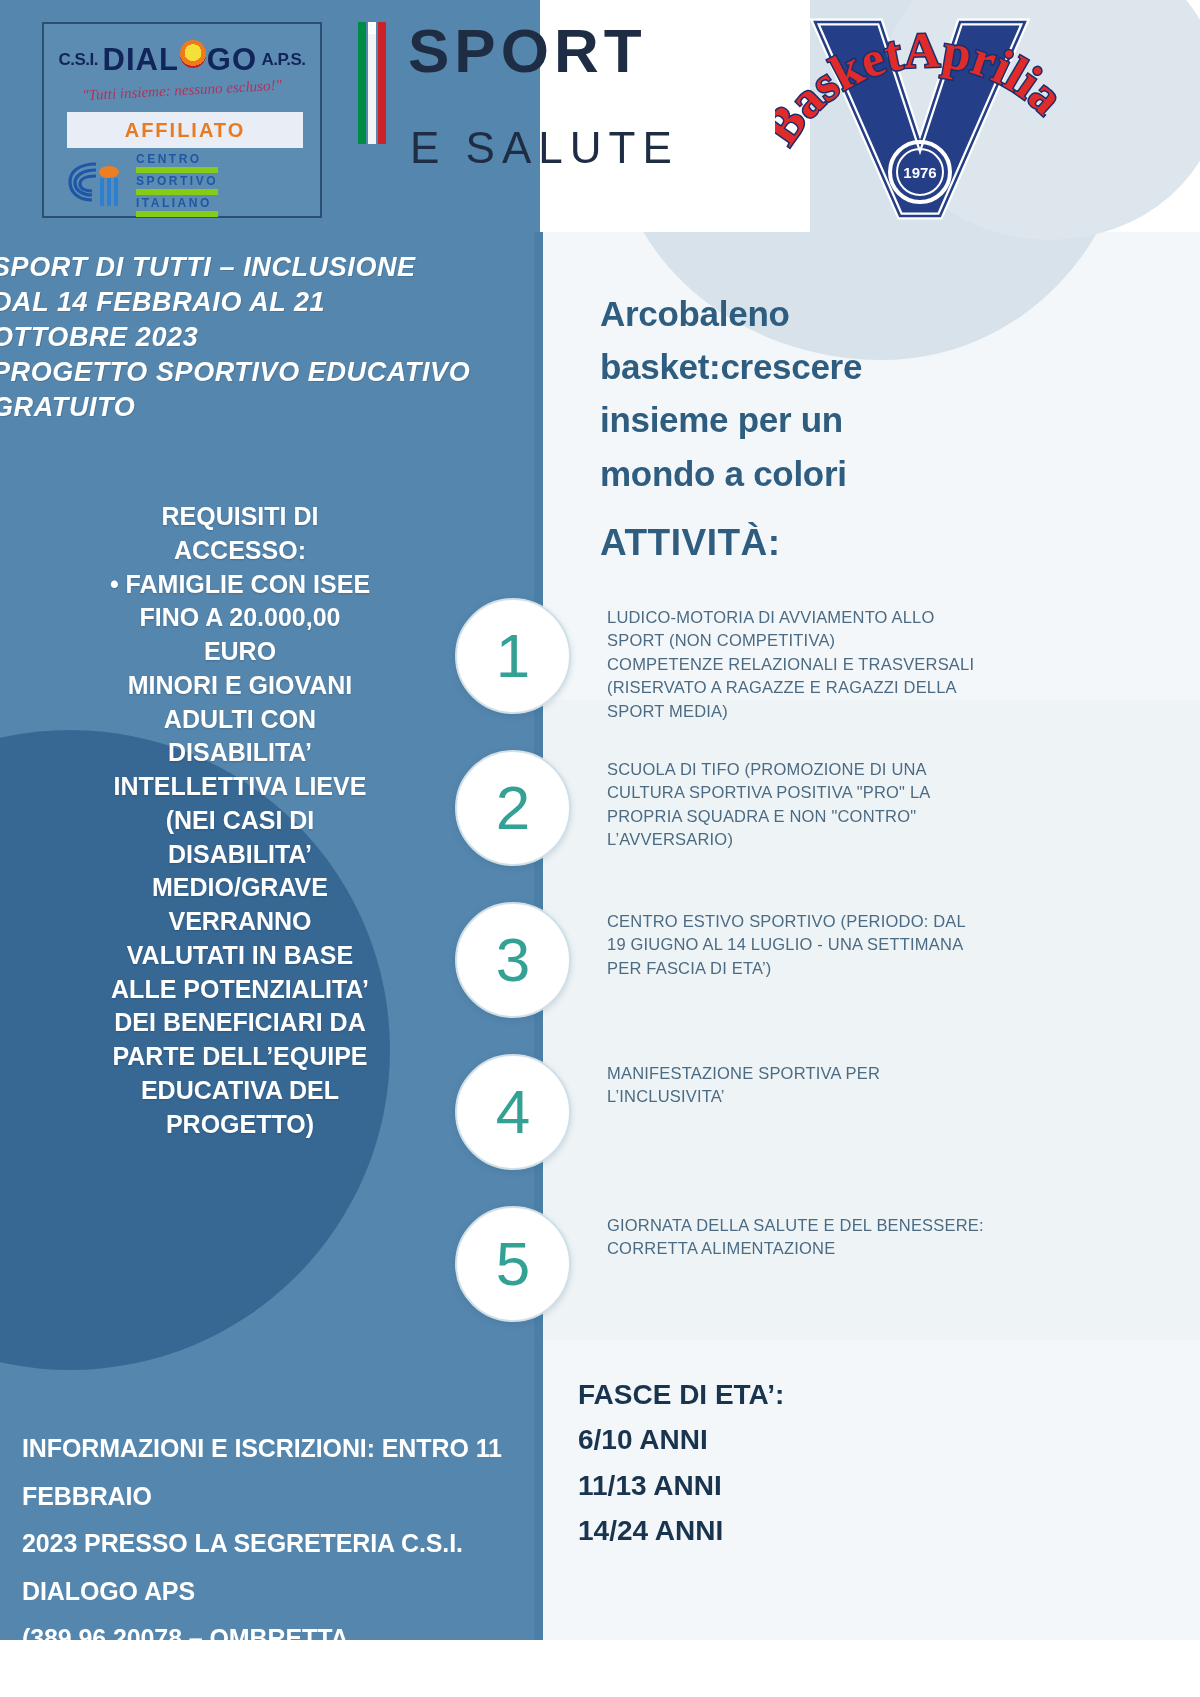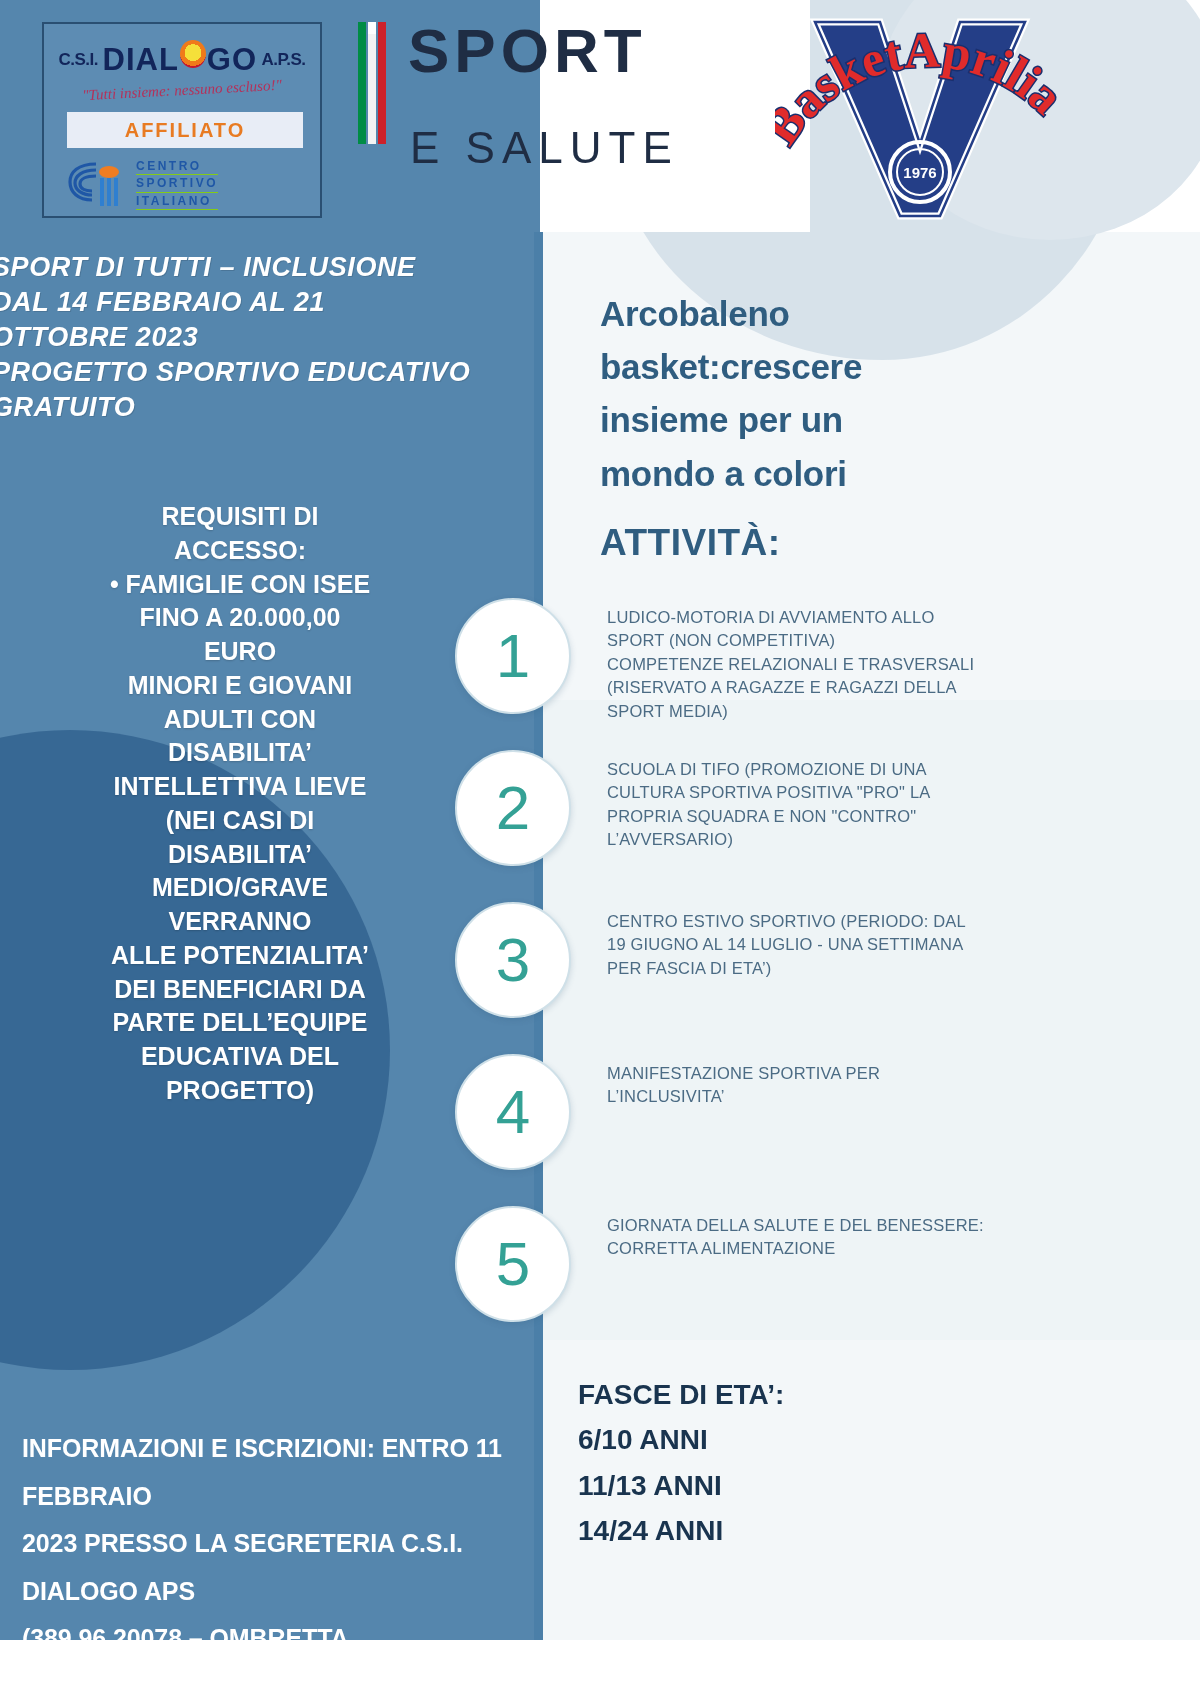--- a/index.html
+++ b/index.html
@@ -103,21 +103,21 @@
   .csi-bottom{
     position:absolute;left:22px;top:130px;width:236px;height:60px;
     display:flex;align-items:center;gap:6px;
   }
   .csi-swirl{
     width:64px;height:52px;flex:0 0 auto;
   }
   .csi-words{
     font-size:12px;color:#1f57a6;line-height:1.35;letter-spacing:2.5px;font-weight:bold;
   }
-  .csi-words div{border-bottom:1px solid #84cc16;}
+  .csi-words div{border-bottom:6px solid #84cc16;}
 
   .logo-sport{
     position:absolute;left:352px;top:14px;width:350px;height:140px;
   }
   .flag-bars{
     position:absolute;left:6px;top:8px;width:30px;height:122px;
   }
   .flag-bars div{position:absolute;top:0;width:8px;height:122px;}
   .sport-word{
     position:absolute;left:56px;top:6px;
@@ -281,20 +281,21 @@
     <div>FINO A 20.000,00</div>
     <div>EURO</div>
     <div>MINORI E GIOVANI</div>
     <div>ADULTI CON</div>
     <div>DISABILITA’</div>
     <div>INTELLETTIVA LIEVE</div>
     <div>(NEI CASI DI</div>
     <div>DISABILITA’</div>
     <div>MEDIO/GRAVE</div>
     <div>VERRANNO</div>
+    <div>VALUTATI IN BASE</div>
     <div>ALLE POTENZIALITA’</div>
     <div>DEI BENEFICIARI DA</div>
     <div>PARTE DELL’EQUIPE</div>
     <div>EDUCATIVA DEL</div>
     <div>PROGETTO)</div>
   </div>
 
   <div class="info-block">
     <div>INFORMAZIONI E ISCRIZIONI: ENTRO 11 FEBBRAIO</div>
     <div>2023 PRESSO LA SEGRETERIA C.S.I. DIALOGO APS</div>

